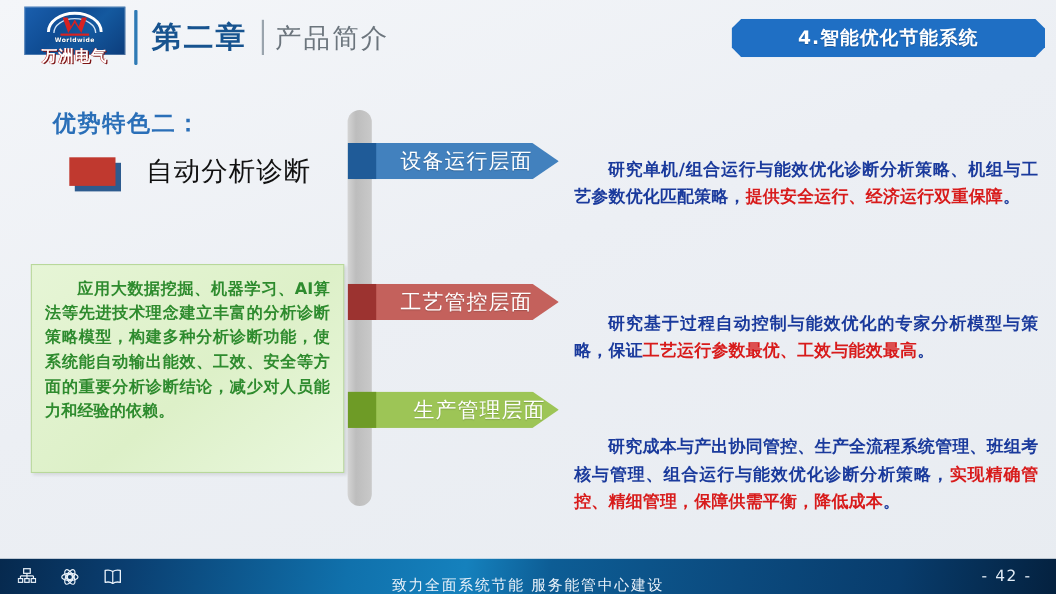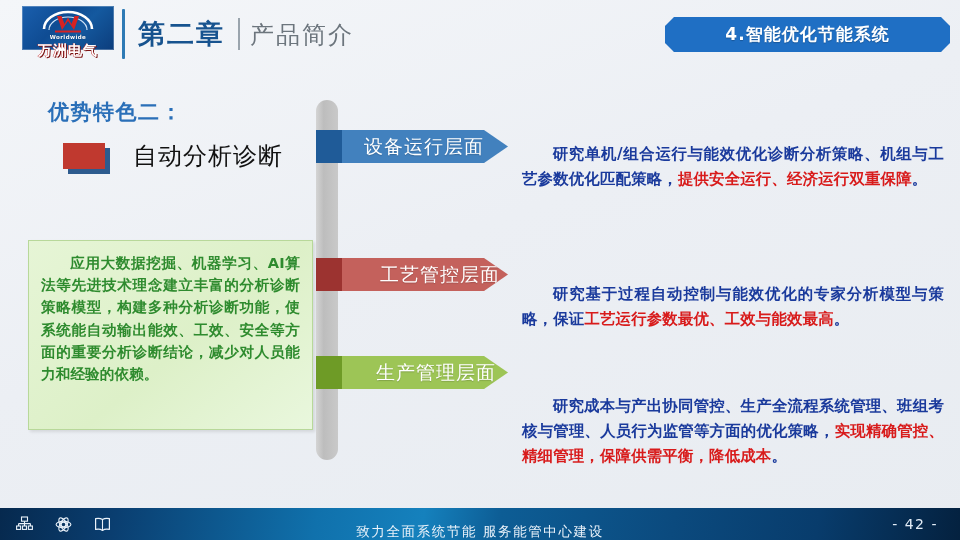--- a/index.html
+++ b/index.html
@@ -182,37 +182,37 @@
   <div class="green-box">
     <p>应用大数据挖掘、机器学习、AI算法等先进技术理念建立丰富的分析诊断策略模型，构建多种分析诊断功能，使系统能自动输出能效、工效、安全等方面的重要分析诊断结论，减少对人员能力和经验的依赖。</p>
   </div>
 
   <div class="rail"></div>
 
   <div class="arrow" id="arrow-1" style="background: rgb(66, 129, 190);">
     <div class="cap" style="background: rgb(31, 91, 152);"></div>
     <div class="txt">设备运行层面</div>
   </div>
-  <div class="arrow" id="arrow-2" style="background: rgb(196, 97, 92); gap: 16px;">
+  <div class="arrow" id="arrow-2" style="background: rgb(196, 97, 92);">
     <div class="cap" style="background: rgb(156, 51, 48);"></div>
     <div class="txt">工艺管控层面</div>
   </div>
   <div class="arrow" id="arrow-3" style="background: rgb(157, 197, 86);">
     <div class="cap" style="background: rgb(110, 155, 38);"></div>
     <div class="txt">生产管理层面</div>
   </div>
 
   <div class="para" id="para-1">
     <span>研究单机/组合运行与能效优化诊断分析策略、机组与工艺参数优化匹配策略，</span><span class="hl">提供安全运行、经济运行双重保障</span><span>。</span>
   </div>
   <div class="para" id="para-2">
     <span>研究基于过程自动控制与能效优化的专家分析模型与策略，保证</span><span class="hl">工艺运行参数最优、工效与能效最高</span><span>。</span>
   </div>
   <div class="para" id="para-3">
-    <span>研究成本与产出协同管控、生产全流程系统管理、班组考核与管理、人员行为监管等方面的优化策略，</span><span class="hl">实现精确管控、精细管理，保障供需平衡，降低成本</span><span>。</span>
+    <span>研究成本与产出协同管控、生产全流程系统管理、班组考核与管理、组合运行与能效优化诊断分析策略，</span><span class="hl">实现精确管控、精细管理，保障供需平衡，降低成本</span><span>。</span>
   </div>
 
   <div class="footer">
     <div class="footer-icons">
       <span>
         <svg width="17" height="17" viewBox="0 0 17 17">
           <rect x="5.5" y="1" width="6" height="4.2" fill="none" stroke="#eaf2fa" stroke-width="1.1"></rect>
           <path d="M8.5 5.2 V7.6 M2.6 7.6 H14.4 M2.6 7.6 V10 M8.5 7.6 V10 M14.4 7.6 V10" fill="none" stroke="#eaf2fa" stroke-width="1.1"></path>
           <rect x="0.6" y="10" width="4" height="3.4" fill="none" stroke="#eaf2fa" stroke-width="1.1"></rect>
           <rect x="6.5" y="10" width="4" height="3.4" fill="none" stroke="#eaf2fa" stroke-width="1.1"></rect>

